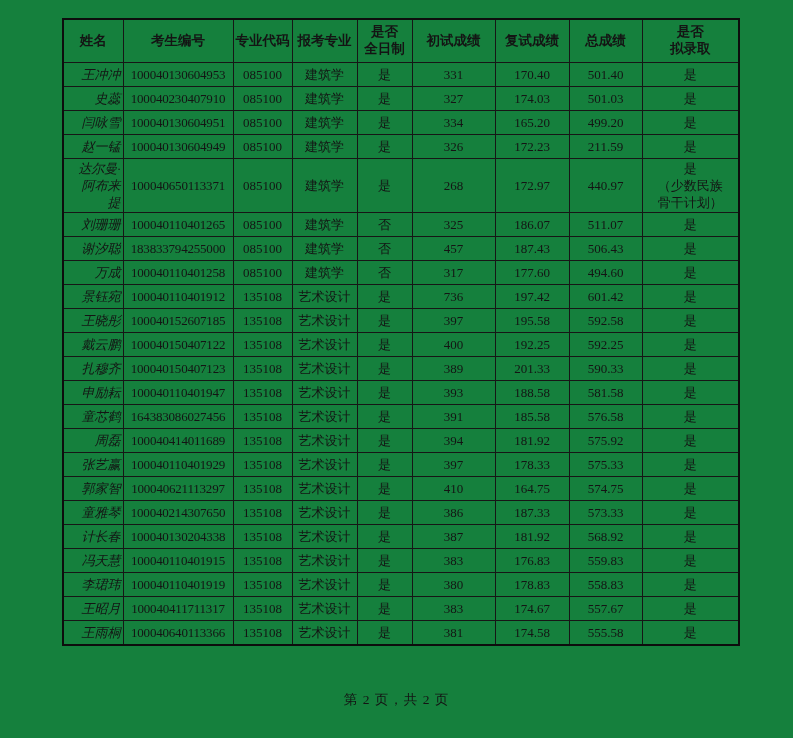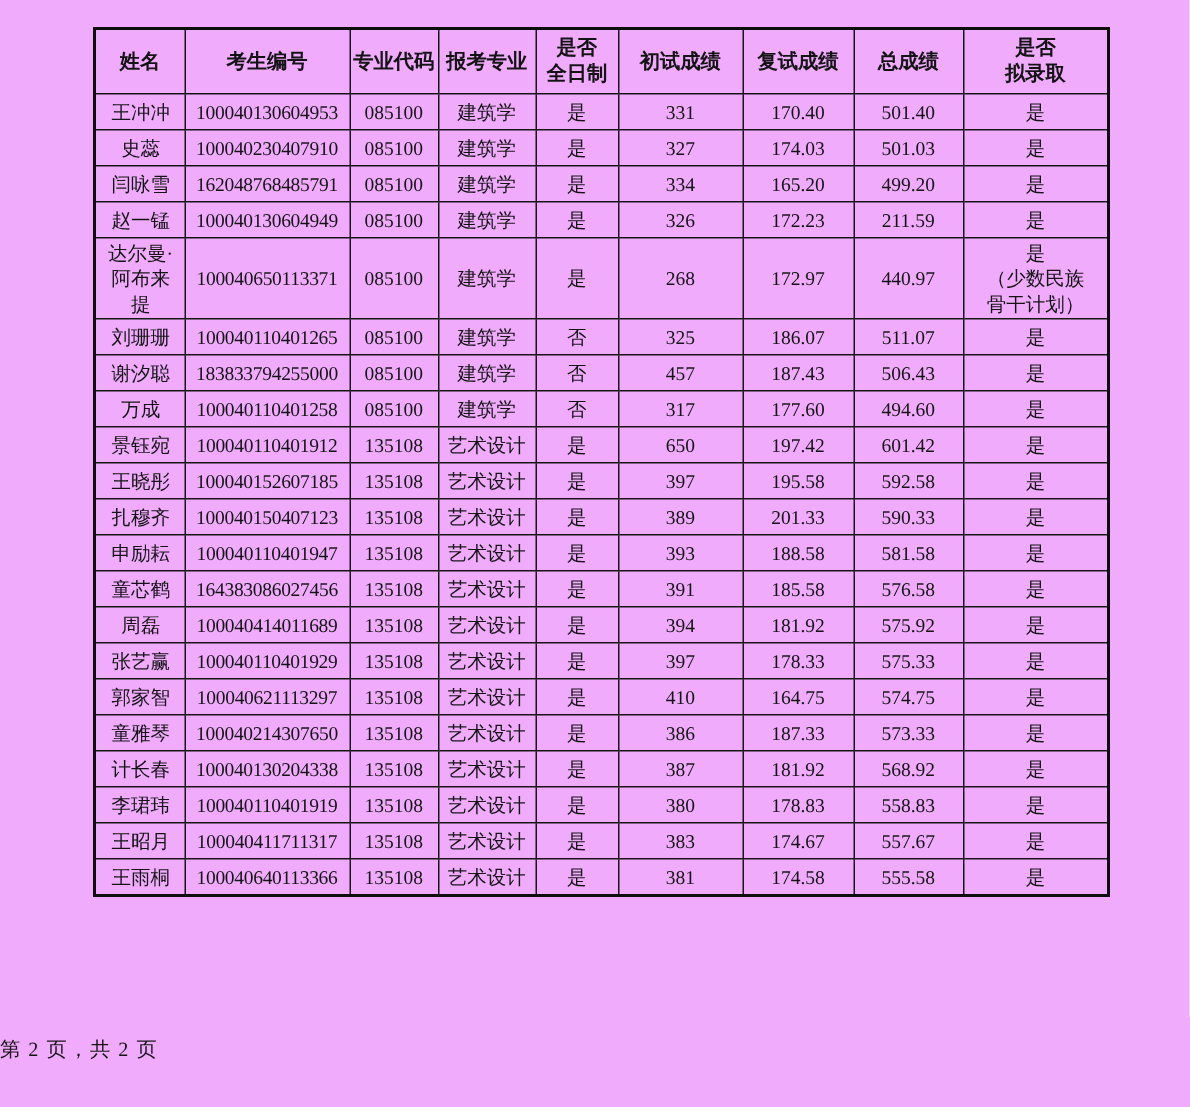--- a/index.html
+++ b/index.html
@@ -10,21 +10,21 @@
   body {
     width: 793px;
     height: 738px;
     font-family: "Liberation Serif", "DejaVu Serif", serif;
     color: #141414;
   }
   .page {
     position: relative;
     width: 793px;
     height: 738px;
-    background: #f0abfc;
+    background: #15803d;
     overflow: hidden;
   }
   table.results {
     position: absolute;
     left: 62px;
     top: 18px;
     width: 676px;
     border-collapse: collapse;
     table-layout: fixed;
     border: 2.5px solid #0d0d0d;
@@ -45,42 +45,44 @@
     font-size: 13.5px;
     height: 40px;
     line-height: 1.25;
   }
   table.results td {
     font-size: 13px;
     height: 21px;
   }
   
   table.results td:first-child {
-    text-align: center;
+    text-align: right;
     padding-left: 3px;
+    font-style: italic;
   }
   
   table.results td:nth-child(2) {
     letter-spacing: -0.2px;
     font-family: Liberation Serif, serif;
   }
   col.c-name   { width: 60px; }
   col.c-number { width: 110px; }
   col.c-code   { width: 59px; }
   col.c-major  { width: 65px; }
   col.c-ft     { width: 55px; }
   col.c-init   { width: 83px; }
   col.c-retest { width: 74px; }
   col.c-total  { width: 73px; }
   col.c-admit  { width: 97px; }
   .page-footer {
     position: absolute;
     left: 0;
     right: 0;
     top: 691px;
+    text-align: center;
     font-size: 13.5px;
     letter-spacing: 1px;
     color: #141414;
   }
 </style>
 </head>
 <body>
 
 <div class="page">
 
@@ -129,21 +131,21 @@
           <td>085100</td>
           <td>建筑学</td>
           <td>是</td>
           <td>327</td>
           <td>174.03</td>
           <td>501.03</td>
           <td>是</td>
         </tr>
         <tr>
           <td>闫咏雪</td>
-          <td>162048768485791</td>
+          <td>100040130604951</td>
           <td>085100</td>
           <td>建筑学</td>
           <td>是</td>
           <td>334</td>
           <td>165.20</td>
           <td>499.20</td>
           <td>是</td>
         </tr>
         <tr>
           <td>赵一锰</td>
@@ -203,37 +205,48 @@
           <td>177.60</td>
           <td>494.60</td>
           <td>是</td>
         </tr>
         <tr>
           <td>景钰宛</td>
           <td>100040110401912</td>
           <td>135108</td>
           <td>艺术设计</td>
           <td>是</td>
-          <td>650</td>
+          <td>736</td>
           <td>197.42</td>
           <td>601.42</td>
           <td>是</td>
         </tr>
         <tr>
           <td>王晓彤</td>
           <td>100040152607185</td>
           <td>135108</td>
           <td>艺术设计</td>
           <td>是</td>
           <td>397</td>
           <td>195.58</td>
           <td>592.58</td>
           <td>是</td>
         </tr>
         <tr>
+          <td>戴云鹏</td>
+          <td>100040150407122</td>
+          <td>135108</td>
+          <td>艺术设计</td>
+          <td>是</td>
+          <td>400</td>
+          <td>192.25</td>
+          <td>592.25</td>
+          <td>是</td>
+        </tr>
+        <tr>
           <td>扎穆齐</td>
           <td>100040150407123</td>
           <td>135108</td>
           <td>艺术设计</td>
           <td>是</td>
           <td>389</td>
           <td>201.33</td>
           <td>590.33</td>
           <td>是</td>
         </tr>
@@ -308,20 +321,31 @@
           <td>100040130204338</td>
           <td>135108</td>
           <td>艺术设计</td>
           <td>是</td>
           <td>387</td>
           <td>181.92</td>
           <td>568.92</td>
           <td>是</td>
         </tr>
         <tr>
+          <td>冯天慧</td>
+          <td>100040110401915</td>
+          <td>135108</td>
+          <td>艺术设计</td>
+          <td>是</td>
+          <td>383</td>
+          <td>176.83</td>
+          <td>559.83</td>
+          <td>是</td>
+        </tr>
+        <tr>
           <td>李珺玮</td>
           <td>100040110401919</td>
           <td>135108</td>
           <td>艺术设计</td>
           <td>是</td>
           <td>380</td>
           <td>178.83</td>
           <td>558.83</td>
           <td>是</td>
         </tr>

